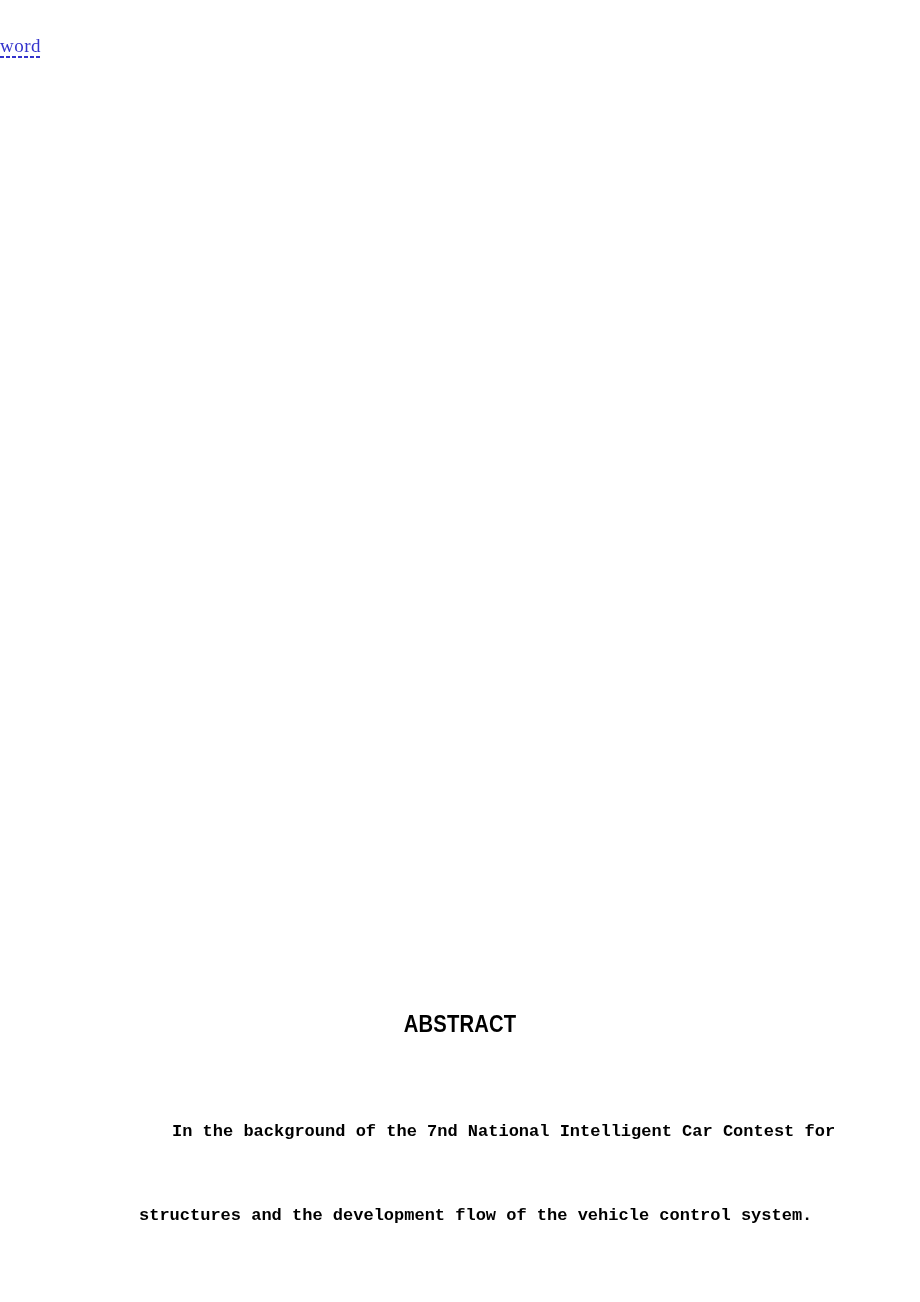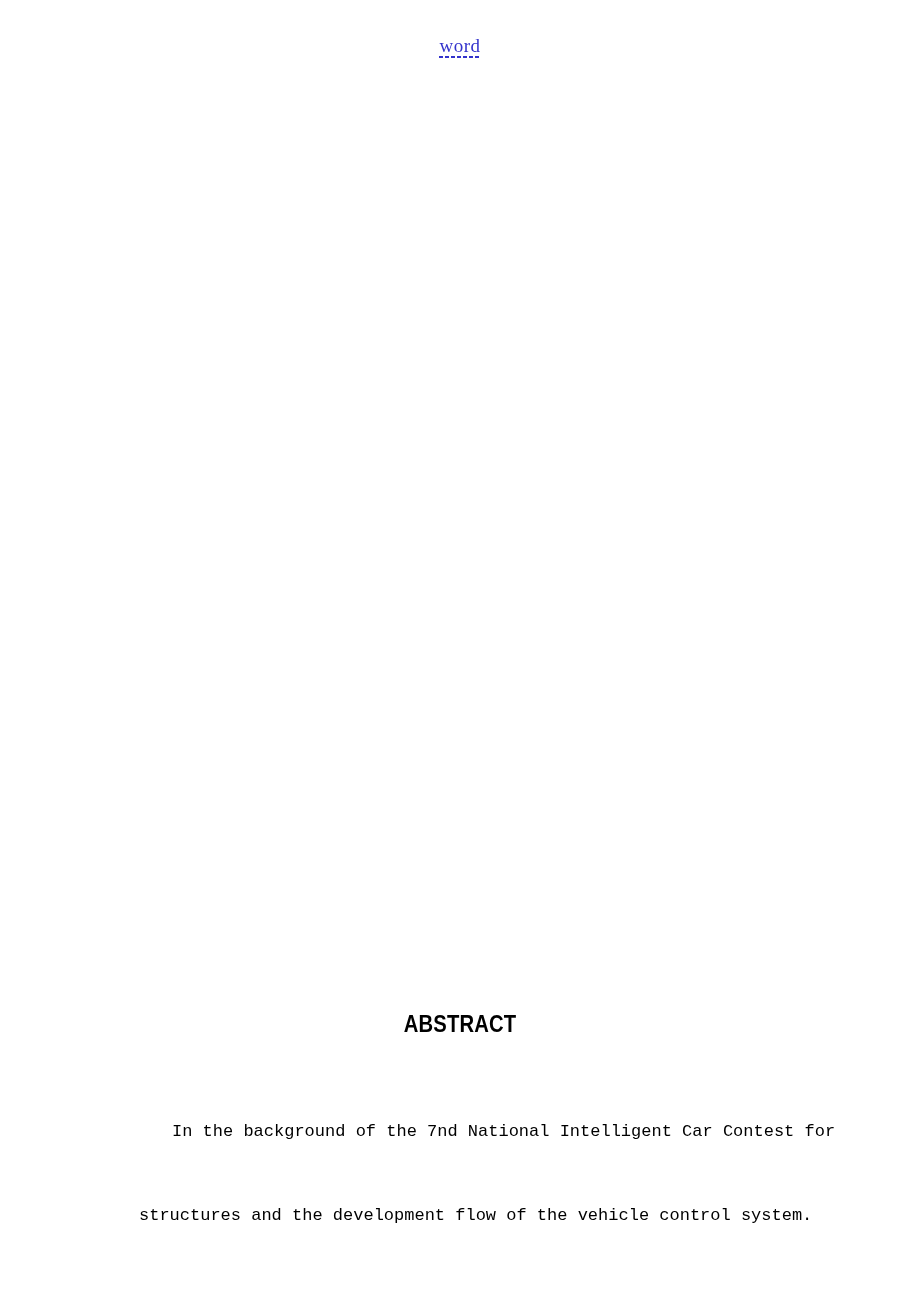--- a/index.html
+++ b/index.html
@@ -25,21 +25,20 @@
     height: 1302px;
     background: #ffffff;
   }
 
   
   .page-header {
     position: absolute;
     left: 0;
     top: 36px;
     width: 920px;
-    text-align: center;
     line-height: 1;
   }
   .header-link {
     display: inline-block;
     font-family: "Liberation Serif", serif;
     font-size: 19px;
     letter-spacing: 0.5px;
     color: #3333cc;
     text-decoration: none;
     position: relative;
@@ -100,20 +99,21 @@
     line-height: 28px;
     color: #000000;
     text-align: justify;
     text-justify: inter-word;
     white-space: pre-wrap;
     word-spacing: 0px;
   }
   .abstract-line {
     display: block;
     white-space: pre;
+    font-weight: bold;
   }
   .abstract-line.indent {
     text-indent: 33px;
   }
 </style>
 </head>
 <body>
 
 <div class="page">
 

